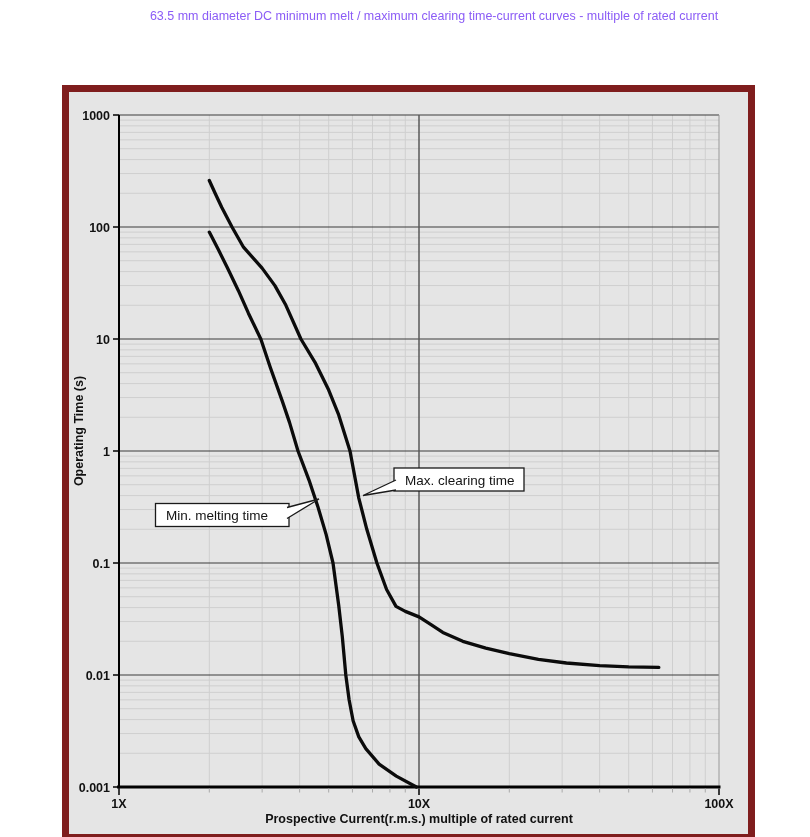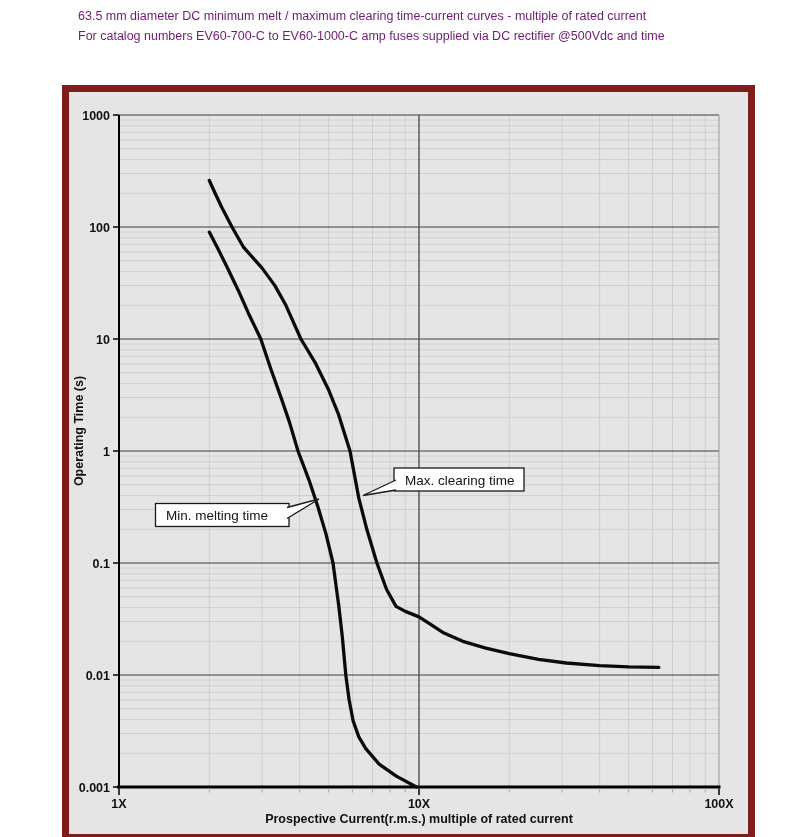--- a/index.html
+++ b/index.html
@@ -2,40 +2,39 @@
 <html><head>
 <meta charset="utf-8">
 <style>
   html,body{margin:0;padding:0;background:#ffffff;}
   .page{
     position:relative;width:810px;height:837px;background:#ffffff;overflow:hidden;
     font-family:"Liberation Sans",sans-serif;
   }
   .caption{
     position:absolute;left:78px;top:7px;width:712px;
-    font-size:12.5px;line-height:19.5px;color:#701a75;
+    font-size:12.5px;line-height:19.5px;color:#8b5cf6;text-align:center;
   }
   .chart-frame{
     position:absolute;left:62px;top:85px;width:679px;height:742px;
     border:7px solid #7f1d1d;background:#e5e5e5;
   }
   .chart-frame svg{position:absolute;left:0;top:0;}
   .tick-label{font-family:"Liberation Sans",sans-serif;font-size:12.5px;font-weight:bold;fill:#111111;}
   .axis-title{font-family:"Liberation Sans",sans-serif;font-size:12.5px;font-weight:bold;fill:#111111;}
   .callout-text{font-family:"Liberation Sans",sans-serif;font-size:13.5px;fill:#141414;}
   .callout-shape{fill:#ffffff;stroke:#1a1a1a;stroke-width:1.3;}
 </style>
 </head>
 <body>
 
 <div class="page">
 
   <div class="caption">
     <div>63.5 mm diameter DC minimum melt / maximum clearing time-current curves - multiple of rated current</div>
-    <div>For catalog numbers EV60-700-C to EV60-1000-C amp fuses supplied via DC rectifier @500Vdc and time</div>
   </div>
 
   <div class="chart-frame">
     <svg id="plot" width="679" height="742" viewBox="0 0 679 742">
 
       <g id="g-minor">
           <line x1="140.30899869919438" y1="23" x2="140.30899869919438" y2="695" stroke="#cfcfcf" stroke-width="1"></line>
           <line x1="193.13637641589872" y1="23" x2="193.13637641589872" y2="695" stroke="#cfcfcf" stroke-width="1"></line>
           <line x1="230.61799739838872" y1="23" x2="230.61799739838872" y2="695" stroke="#cfcfcf" stroke-width="1"></line>
           <line x1="259.6910013008056" y1="23" x2="259.6910013008056" y2="695" stroke="#cfcfcf" stroke-width="1"></line>

